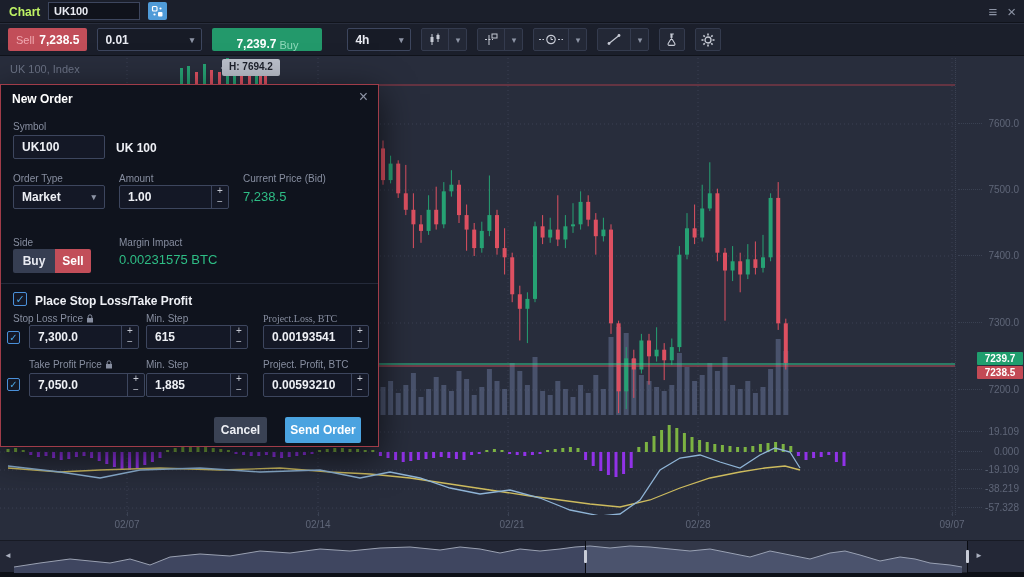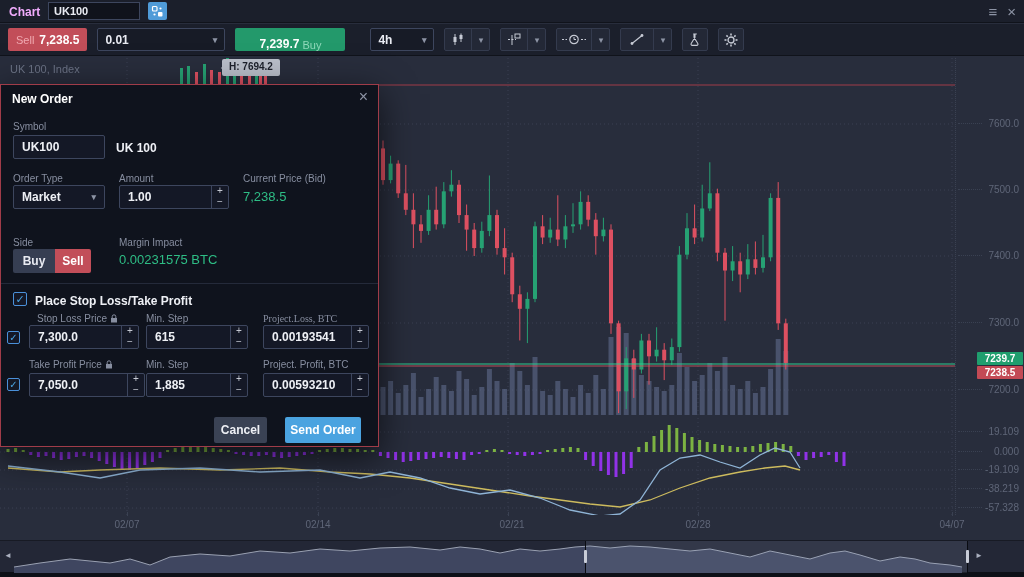--- a/index.html
+++ b/index.html
@@ -2,21 +2,21 @@
 <html><head>
 <meta charset="utf-8">
 <style>
   * { margin:0; padding:0; box-sizing:border-box; }
   html,body { background:#0d1017; }
   body { font-family:"Liberation Sans", sans-serif; }
   #app { position:relative; width:1024px; height:577px; background:#282d3c; overflow:hidden; }
 
   
   .titlebar { position:absolute; left:0; top:0; width:1024px; height:23px; background:#1b1f2b; border-bottom:1px solid #10131b; z-index:6; }
-  .titlebar-label { position:absolute; left:9px; top:5px; font-size:12px; font-weight:bold; color:#f0abfc; }
+  .titlebar-label { position:absolute; left:9px; top:5px; font-size:12px; font-weight:bold; color:#bef264; }
   .symbol-box { position:absolute; left:48px; top:2px; width:92px; height:18px; background:#10131c; border:1px solid #3d465e; color:#e9ebf2; font-size:11px; font-weight:bold; padding:0 5px; font-family:"Liberation Sans",sans-serif; }
   .compare-btn { position:absolute; left:148px; top:2px; width:19px; height:18px; background:#4f9bd8; border-radius:2px; display:flex; align-items:center; justify-content:center; cursor:pointer; }
   .win-icons { position:absolute; right:8px; top:1px; color:#8d94a5; font-size:15px; display:flex; gap:10px; }
   .win-icons span { cursor:pointer; line-height:21px; }
 
   
   .toolbar { position:absolute; left:0; top:24px; width:1024px; height:32px; background:#1b1f2b; border-bottom:1px solid #10131b; z-index:6; display:flex; align-items:center; gap:10px; padding-left:8px; }
   .btn-sell { height:23px; background:#c24e59; border-radius:2px; padding:0 8px; display:flex; align-items:center; gap:5px; cursor:pointer; }
   .btn-sell .side-word { color:#f0a9b1; font-size:11px; }
   .btn-sell .px { color:#ffffff; font-size:12px; font-weight:bold; }
@@ -409,21 +409,21 @@
       <span>≡</span>
       <span>×</span>
     </div>
   </div>
 
   <div class="toolbar">
     <div class="btn-sell">
       <span class="side-word">Sell</span>
       <span class="px">7,238.5</span>
     </div>
-    <div class="dd" style="width:128px;gap:12px;">
+    <div class="dd" style="width:105px;gap:12px;">
       <span>0.01</span>
       <span class="caret">▾</span>
     </div>
     <div class="btn-buy">
       <span class="px">7,239.7</span>
       <span class="side-word">Buy</span>
     </div>
     <div class="dd" style="width:64px;margin-left:15px;">
       <span>4h</span>
       <span class="caret">▾</span>
@@ -541,21 +541,21 @@
   <div class="date-axis" id="date-axis">
       <div class="date-tick" style="left: 127px;"></div>
       <div class="date-lbl" style="left: 127px;">02/07</div>
       <div class="date-tick" style="left: 318px;"></div>
       <div class="date-lbl" style="left: 318px;">02/14</div>
       <div class="date-tick" style="left: 508px;"></div>
       <div class="date-lbl" style="left: 512px;">02/21</div>
       <div class="date-tick" style="left: 698px;"></div>
       <div class="date-lbl" style="left: 698px;">02/28</div>
       <div class="date-tick" style="left: 952px;"></div>
-      <div class="date-lbl" style="left: 952px;">04/07</div>
+      <div class="date-lbl" style="left: 952px;">09/07</div>
     </div>
 
   <div class="navigator">
     <svg id="nav-svg" width="1024" height="32">
         <path d="M14 26 L40 22 L70 18 L90 20 L110 22 L130 18 L150 24 L170 16 L200 13 L230 15 L260 10 L290 12 L320 8 L350 10 L380 7 L410 6 L440 9 L460 6 L480 8 L500 12 L520 8 L540 10 L560 8 L575 6 L590 5 L610 7 L630 5 L650 6 L670 8 L690 10 L710 8 L730 12 L750 16 L770 10 L790 14 L810 18 L830 12 L845 10 L860 14 L880 20 L900 16 L915 18 L930 22 L950 24 L962 26 L962 32 L14 32 Z" fill="#3f4660"></path>
         <polyline points="14,26 40,22 70,18 90,20 110,22 130,18 150,24 170,16 200,13 230,15 260,10 290,12 320,8 350,10 380,7 410,6 440,9 460,6 480,8 500,12 520,8 540,10 560,8 575,6 590,5 610,7 630,5 650,6 670,8 690,10 710,8 730,12 750,16 770,10 790,14 810,18 830,12 845,10 860,14 880,20 900,16 915,18 930,22 950,24 962,26" fill="none" stroke="#9aa1b2"></polyline>
       </svg>
     <div class="nav-window" id="nav-window" style="left: 585px; width: 383px;">
       <div class="nav-grip" style="left:-2px;"></div>
       <div class="nav-grip" style="right:-2px;"></div>
@@ -599,21 +599,21 @@
       <span class="seg-sell">Sell</span>
     </div>
     <div class="flabel" style="left:118px; top:152px;">Margin Impact</div>
     <div class="static-val" style="left:118px; top:167px;">0.00231575 BTC</div>
 
     <div class="divider"></div>
 
     <div class="cbox" style="left:12px; top:207px;">✓</div>
     <div class="cb-label">Place Stop Loss/Take Profit</div>
 
-    <div class="flabel" style="left:36px; top:228px;">
+    <div class="flabel" style="left:12px; top:228px;">
       <span>Stop Loss Price</span><svg class="lock-ic" width="8" height="9" viewBox="0 0 8 9">
           <rect x="1" y="4" width="6" height="4.5" fill="#878ea0"></rect>
           <path d="M2.2 4V2.6a1.8 1.8 0 013.6 0V4" fill="none" stroke="#878ea0" stroke-width="1"></path>
         </svg>
     </div>
     <div class="flabel" style="left:145px; top:228px;">Min. Step</div>
     <div class="flabel" style="left:262px; top:228px;font-family:Liberation Serif, serif;">Project.Loss, BTC</div>
     <div class="cbox" style="left:6px; top:246px; width:13px; height:13px; font-size:10px; line-height:12px;">✓</div>
     <div class="finput" style="left:28px; top:240px; width:110px;">
       <span class="val">7,300.0</span>

